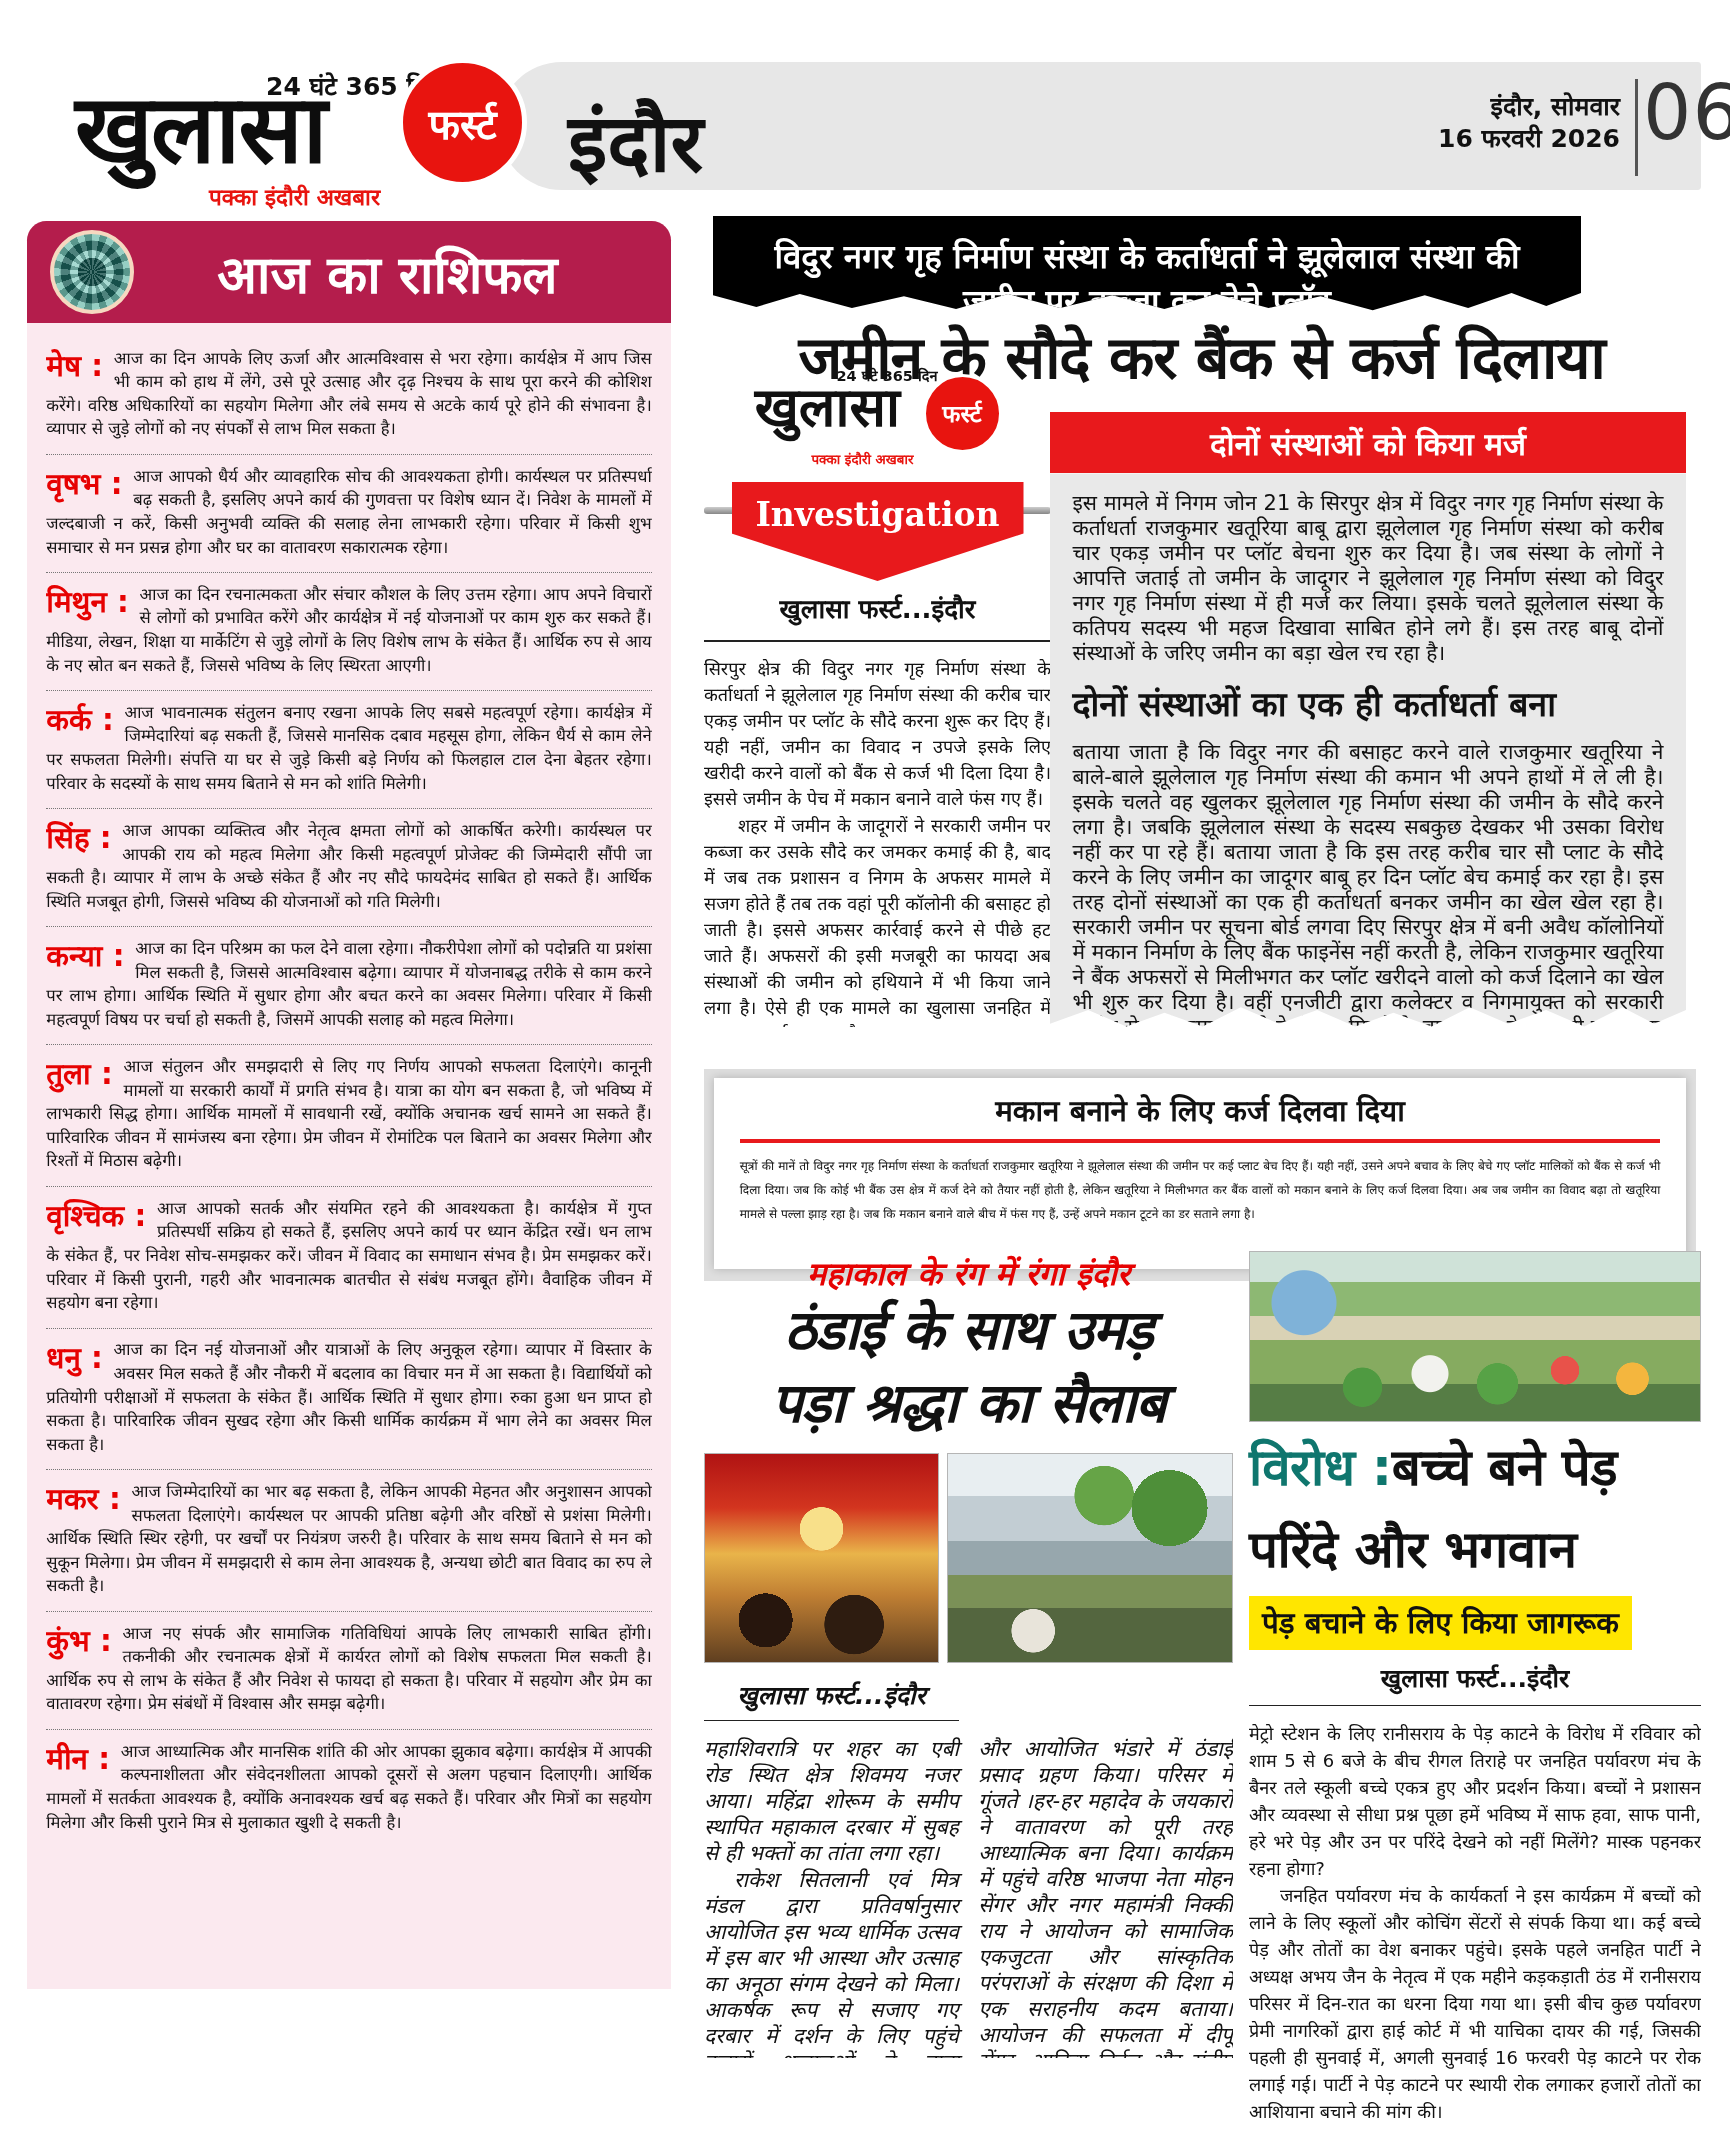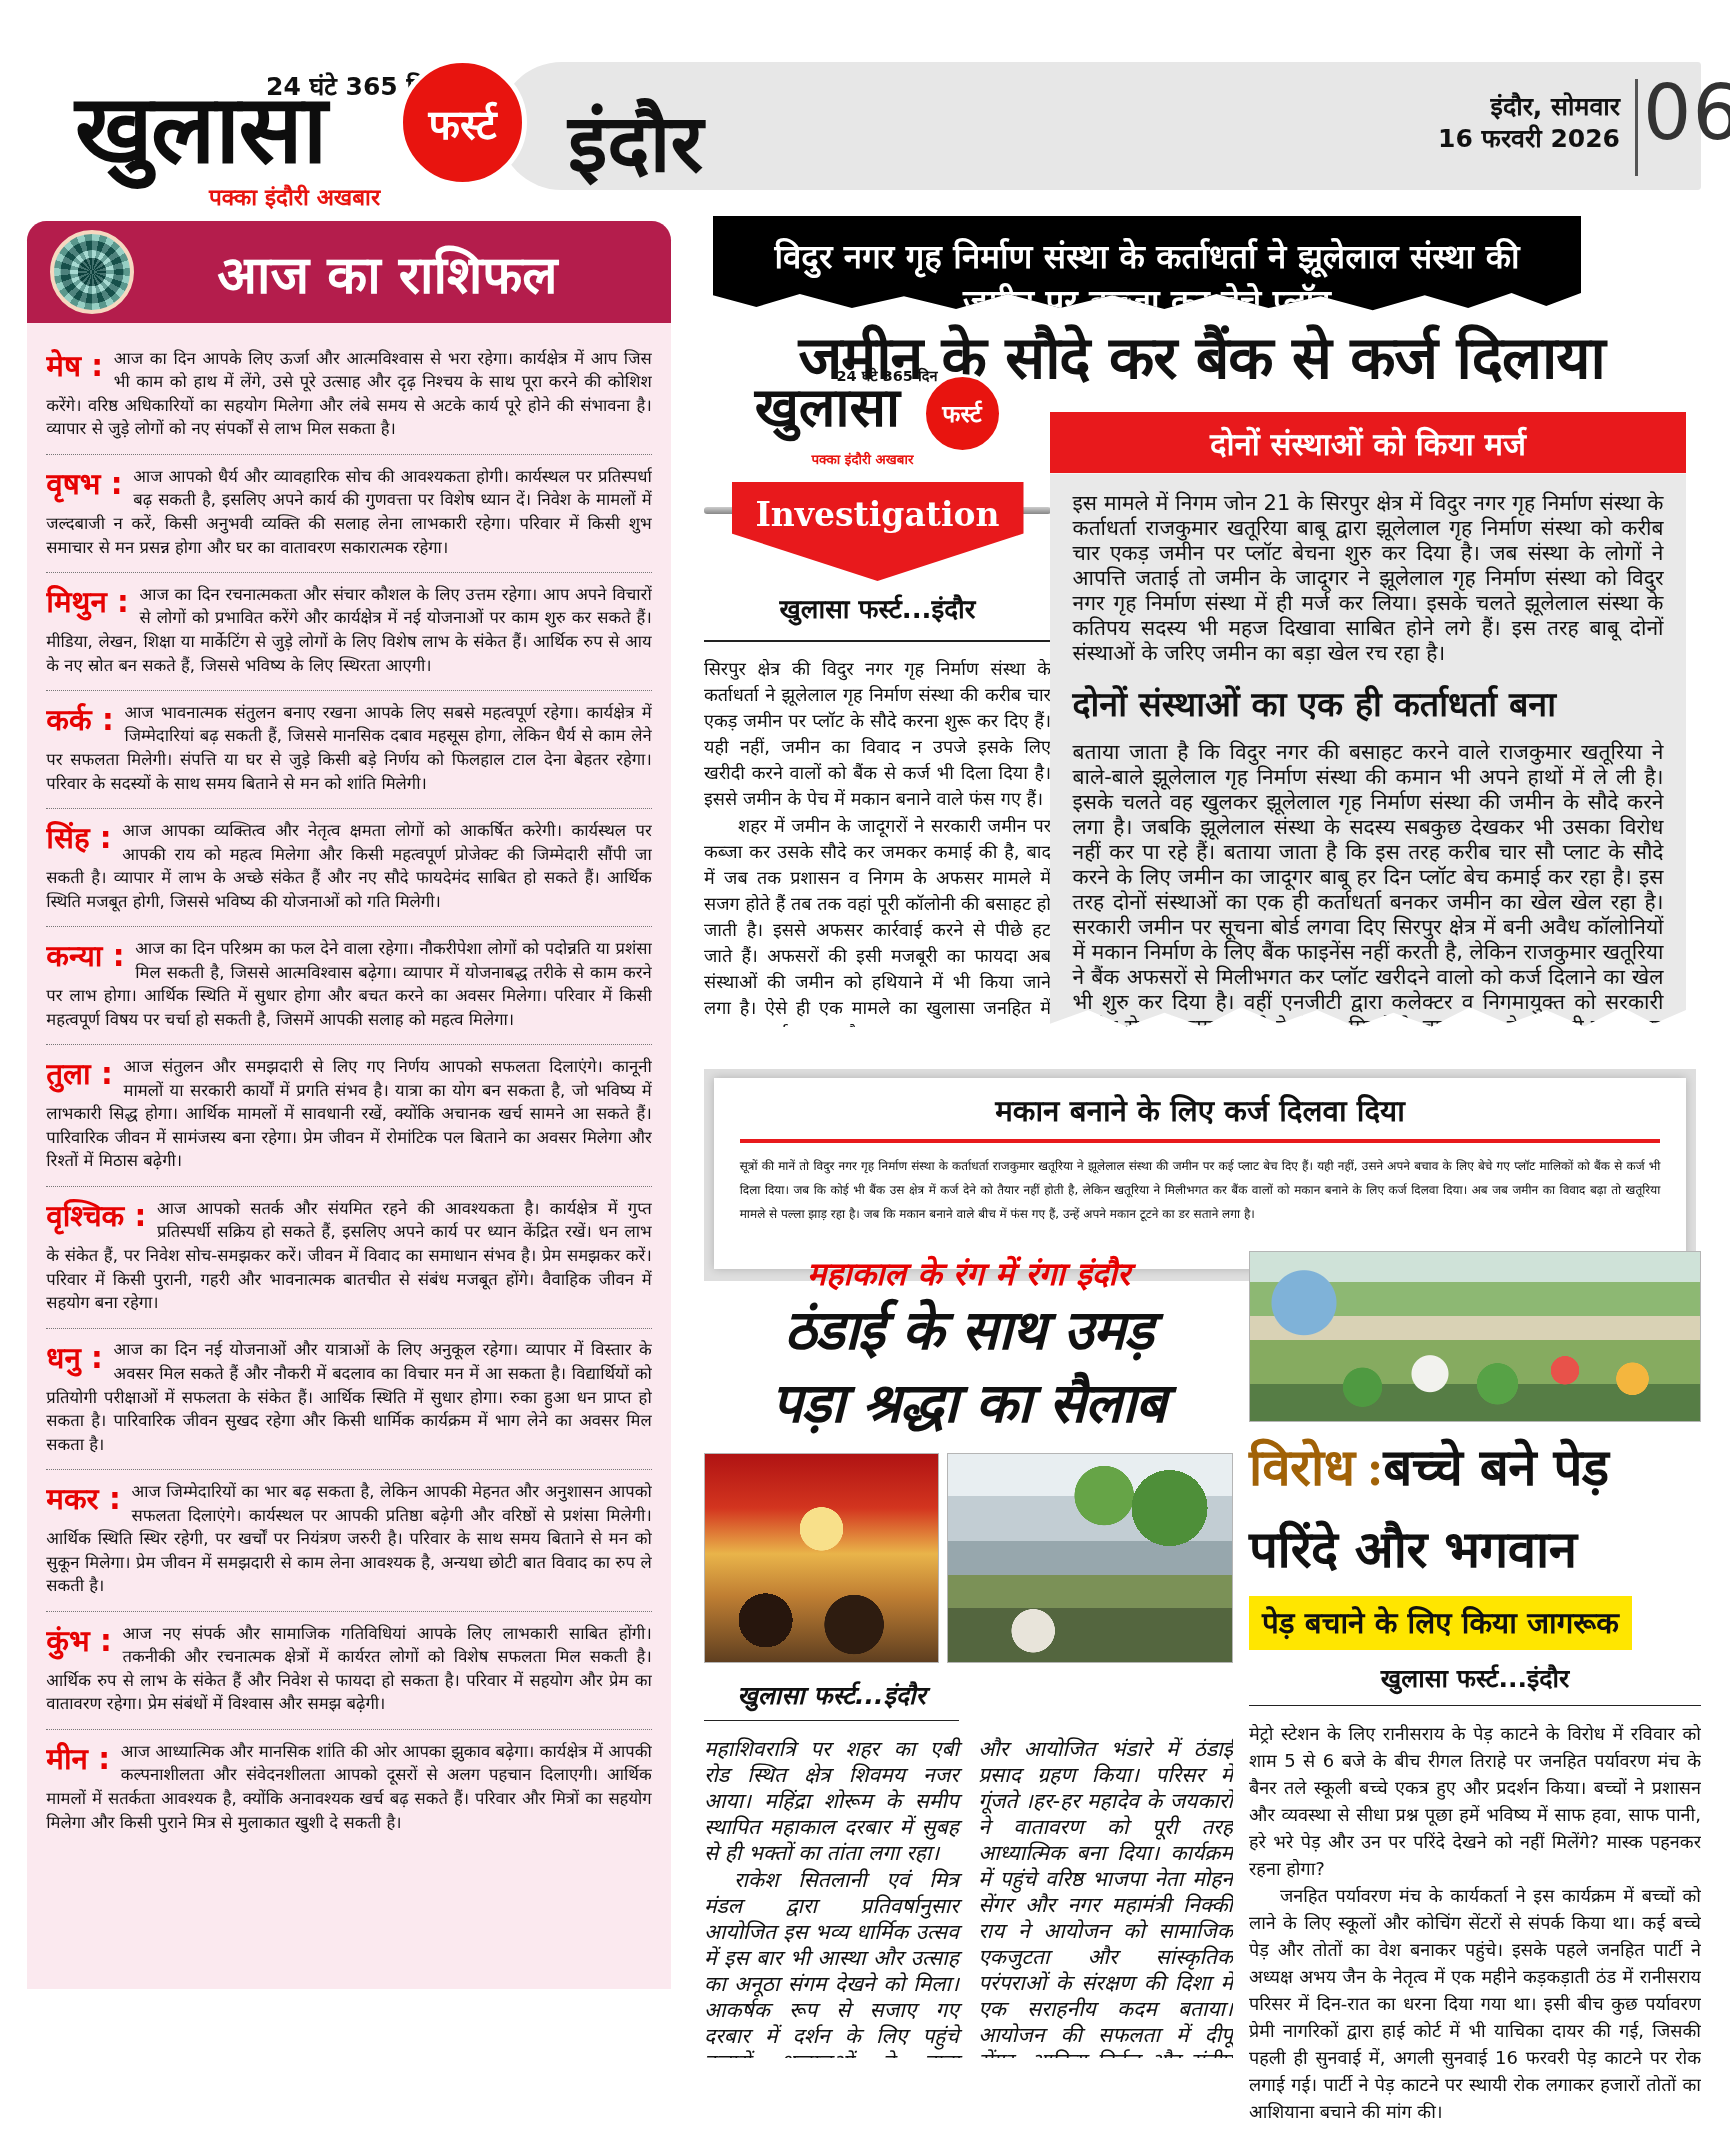--- a/index.html
+++ b/index.html
@@ -112,21 +112,21 @@
   .pr-photo { height:171px;
       background:
         radial-gradient(circle at 12% 30%, #7fb2d8 0 32px, rgba(0,0,0,0) 33px),
         radial-gradient(circle at 40% 72%, #f2f2ee 0 18px, rgba(0,0,0,0) 19px),
         radial-gradient(circle at 70% 70%, #e8524a 0 14px, rgba(0,0,0,0) 14.5px),
         radial-gradient(circle at 85% 75%, #f4b63e 0 16px, rgba(0,0,0,0) 16.6px),
         radial-gradient(circle at 55% 78%, #57a246 0 20.4px, rgba(0,0,0,0) 21px),
         radial-gradient(circle at 25% 80%, #4f9a41 0 19.3px, rgba(0,0,0,0) 20px),
         linear-gradient(180deg, #cfe2d8 0 18%, #8db873 18% 38%, #d9d2b5 38% 52%, #86ab60 52% 78%, #567d45 78% 100%); }
   .pr-headline { font-size:51px; font-weight:bold; line-height:74px; letter-spacing:-0.5px; margin-top:8.6px; }
-  .pr-headline .red { color:#a16207;font-family:Liberation Serif, serif; }
+  .pr-headline .red { color:#0f766e; }
   .pr-subhead { display:inline-block; background:#ffe600; font-size:29.5px; font-weight:bold;
                 padding:5.4px 13px 7.5px; margin-top:8.6px; }
   .pr-byline { text-align:center; font-size:25px; font-weight:bold; margin-top:10.7px; padding-bottom:10.7px;
                border-bottom:1.6px solid #222; }
   .pr-body { margin-top:14px; height:414px; overflow:hidden; }
   .pr-body p { font-size:18px; line-height:27px; text-align:justify; }
   .pr-body p + p { text-indent:31px; }
 </style>
 </head>
 <body>

